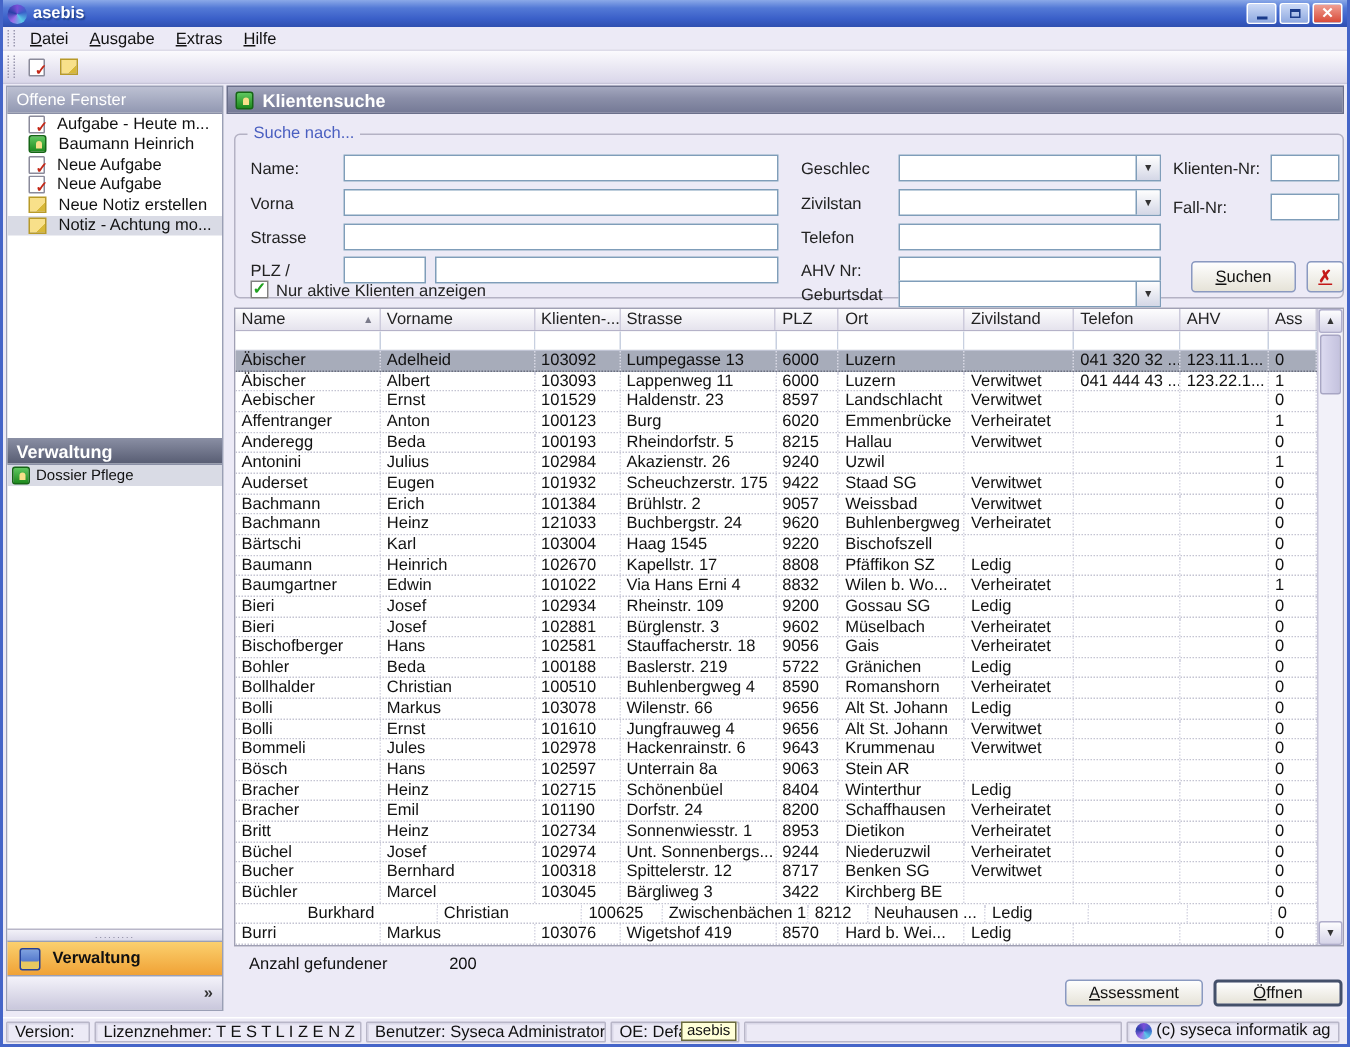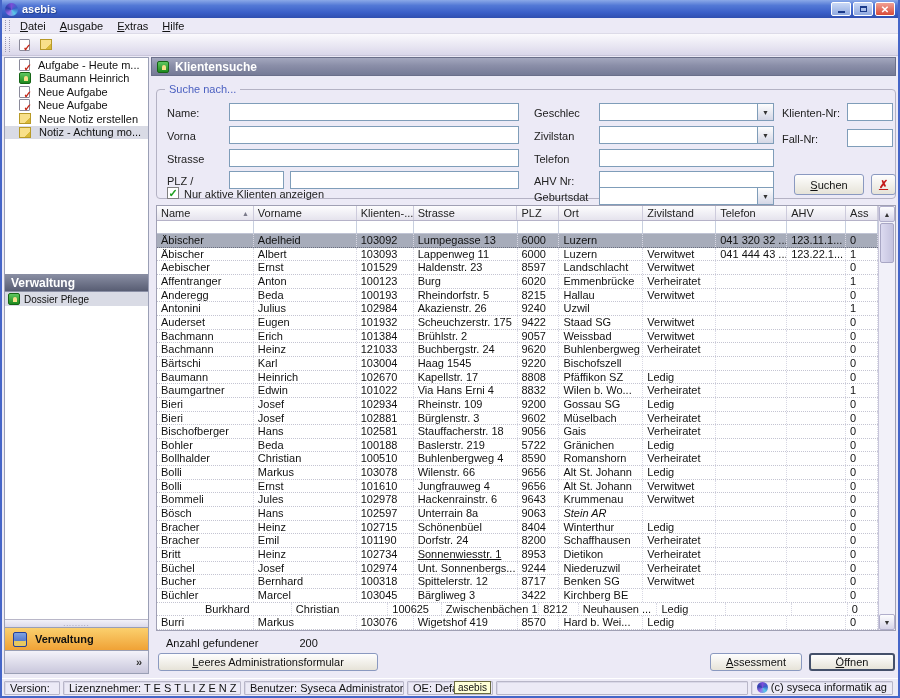--- a/index.html
+++ b/index.html
@@ -153,20 +153,21 @@
         <span class="ico-task"></span>
       </span>
     <span class="tbtn">
         <span class="ico-note"></span>
       </span>
   </div>
 
   <div class="appbody">
 
     <div class="sidebar">
+      <div class="panel-header">Offene Fenster</div>
       <div class="panel-list grow1" id="open-windows-list">
           <div class="side-item">
             <span class="ico-task"></span>
             <span class="slabel">Aufgabe - Heute m...</span>
           </div>
           <div class="side-item">
             <span class="ico-house"></span>
             <span class="slabel">Baumann Heinrich</span>
           </div>
           <div class="side-item">
@@ -534,21 +535,21 @@
                 <div class="td" style="width: 71px;"></div>
                 <div class="td" style="width: 59px;"></div>
                 <div class="td" style="width: 32px;">0</div>
               </div>
               <div class="tr">
                 <div class="td" style="width: 97px;">Bösch</div>
                 <div class="td" style="width: 103px;">Hans</div>
                 <div class="td" style="width: 57px;">102597</div>
                 <div class="td" style="width: 104px;">Unterrain 8a</div>
                 <div class="td" style="width: 42px;">9063</div>
-                <div class="td" style="width: 84px; font-style: italic;">Stein AR</div>
+                <div class="td" style="width: 84px;">Stein AR</div>
                 <div class="td" style="width: 73px;"></div>
                 <div class="td" style="width: 71px;"></div>
                 <div class="td" style="width: 59px;"></div>
                 <div class="td" style="width: 32px;">0</div>
               </div>
               <div class="tr">
                 <div class="td" style="width: 97px;">Bracher</div>
                 <div class="td" style="width: 103px;">Heinz</div>
                 <div class="td" style="width: 57px;">102715</div>
                 <div class="td" style="width: 104px;">Schönenbüel</div>
@@ -568,21 +569,21 @@
                 <div class="td" style="width: 84px;">Schaffhausen</div>
                 <div class="td" style="width: 73px;">Verheiratet</div>
                 <div class="td" style="width: 71px;"></div>
                 <div class="td" style="width: 59px;"></div>
                 <div class="td" style="width: 32px;">0</div>
               </div>
               <div class="tr">
                 <div class="td" style="width: 97px;">Britt</div>
                 <div class="td" style="width: 103px;">Heinz</div>
                 <div class="td" style="width: 57px;">102734</div>
-                <div class="td" style="width: 104px; text-decoration: underline;">Sonnenwiesstr. 1</div>
+                <div class="td" style="width: 104px;">Sonnenwiesstr. 1</div>
                 <div class="td" style="width: 42px;">8953</div>
                 <div class="td" style="width: 84px;">Dietikon</div>
                 <div class="td" style="width: 73px;">Verheiratet</div>
                 <div class="td" style="width: 71px;"></div>
                 <div class="td" style="width: 59px;"></div>
                 <div class="td" style="width: 32px;">0</div>
               </div>
               <div class="tr">
                 <div class="td" style="width: 97px;">Büchel</div>
                 <div class="td" style="width: 103px;">Josef</div>
@@ -651,23 +652,20 @@
           <div class="strack"></div>
           <div class="sbtn">▼</div>
         </div>
       </div>
 
       <div class="count-row">
         <span>Anzahl gefundener</span>
         <span class="cv">200</span>
       </div>
 
-      <div class="btn btn-admin">
-          <span>Leeres Administrationsformular</span>
-        </div>
       <div class="btn btn-assessment">
           <span>Assessment</span>
         </div>
       <div class="btn default btn-open">
           <span>Öffnen</span>
         </div>
     </div>
   </div>
 
   <div class="statusbar">

